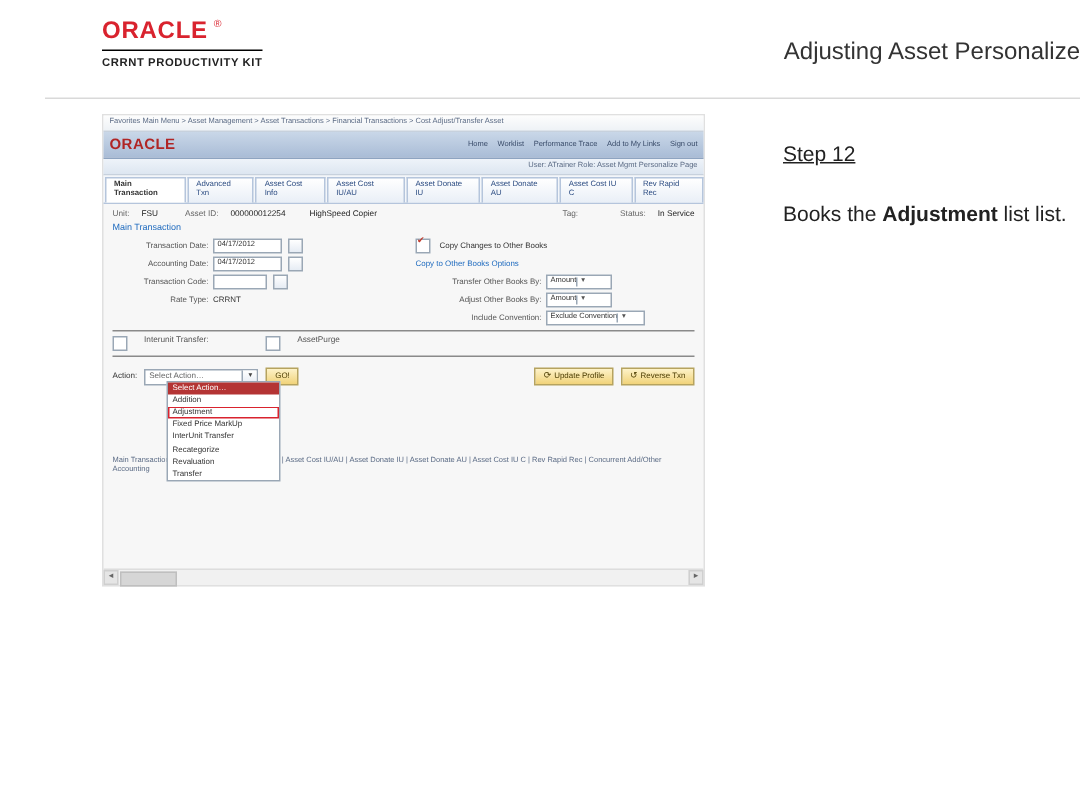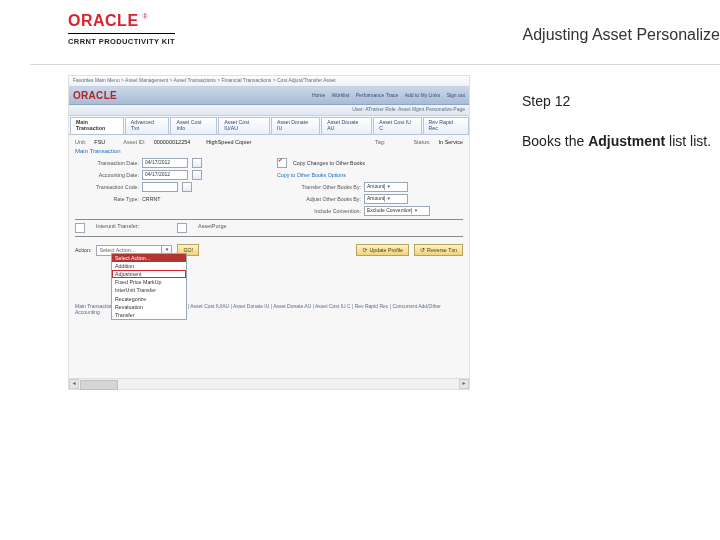--- a/index.html
+++ b/index.html
@@ -38,21 +38,21 @@
   .logo-sub { font-size: 7.5px; letter-spacing: 0.4px; margin-top: 3px; color: #222; font-weight: 700; }
 
   .title { position: absolute; top: 26px; right: 30px; font-size: 16px; color: #333; }
 
   .divider { border-top: 1px solid #d9d9d9; margin-top: 16px; }
 
   
   .body { display: flex; }
   .left-col { width: 430px; padding: 10px 0 0 38px; }
   .right-col { flex: 1; padding: 28px 30px 0 24px; font-size: 14px; color: #222; }
-  .step { margin-bottom: 24px; }
+  .step { margin-bottom: 24px; text-decoration: underline; }
   .instr b { font-weight: 700; }
 
   
   .app {
     width: 400px;
     background: var(--app-bg);
     border: 1px solid #e0e0e0;
     font-size: 5.5px;
     line-height: 1.15;
     color: #333;

